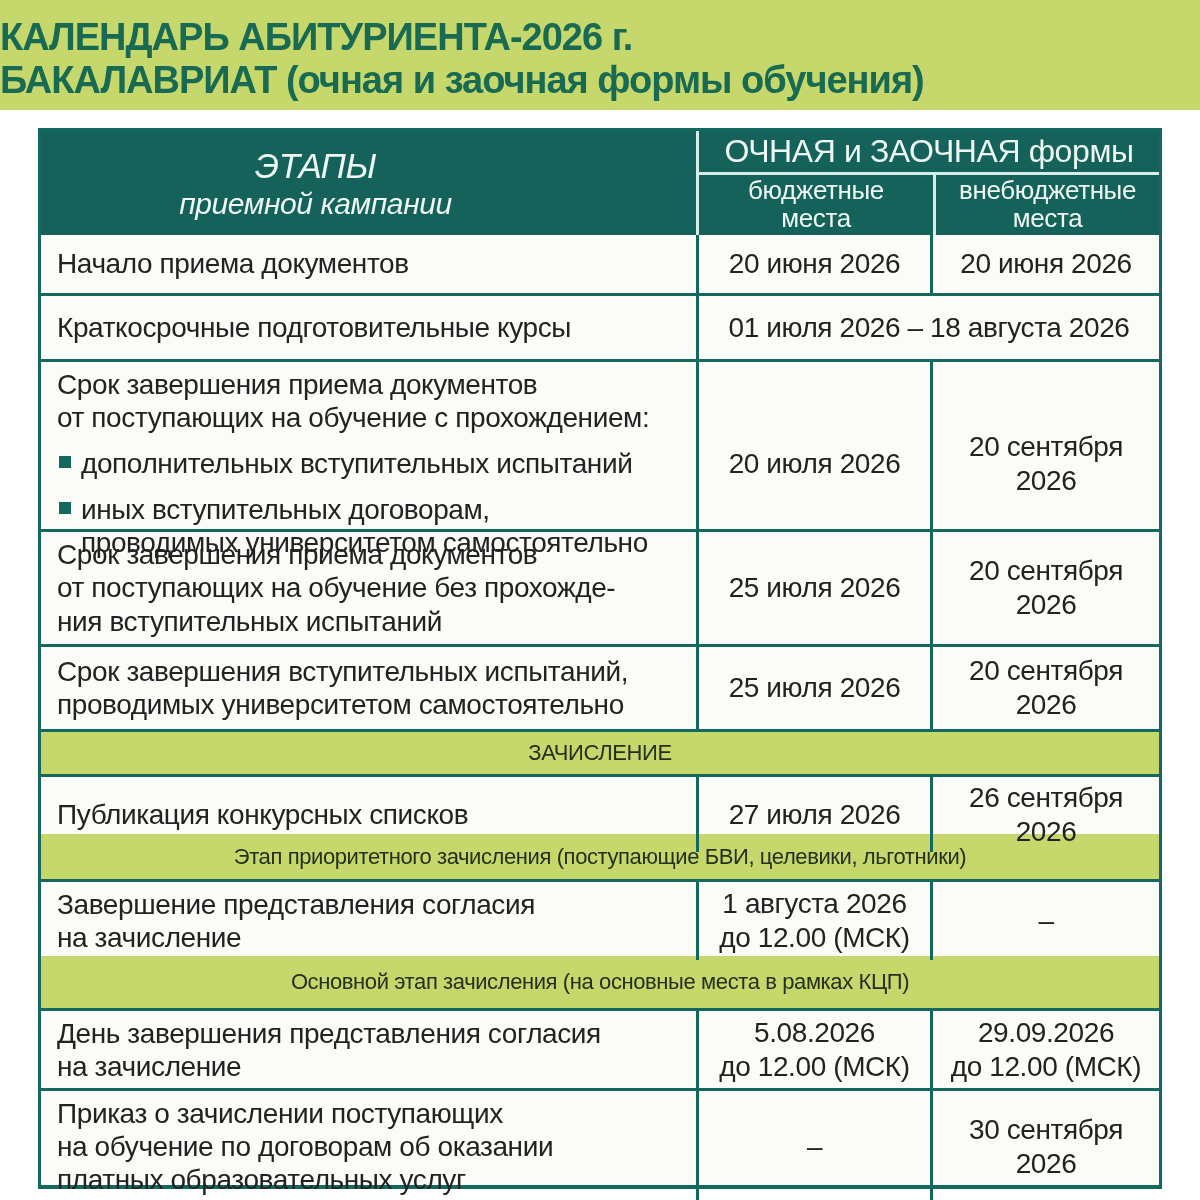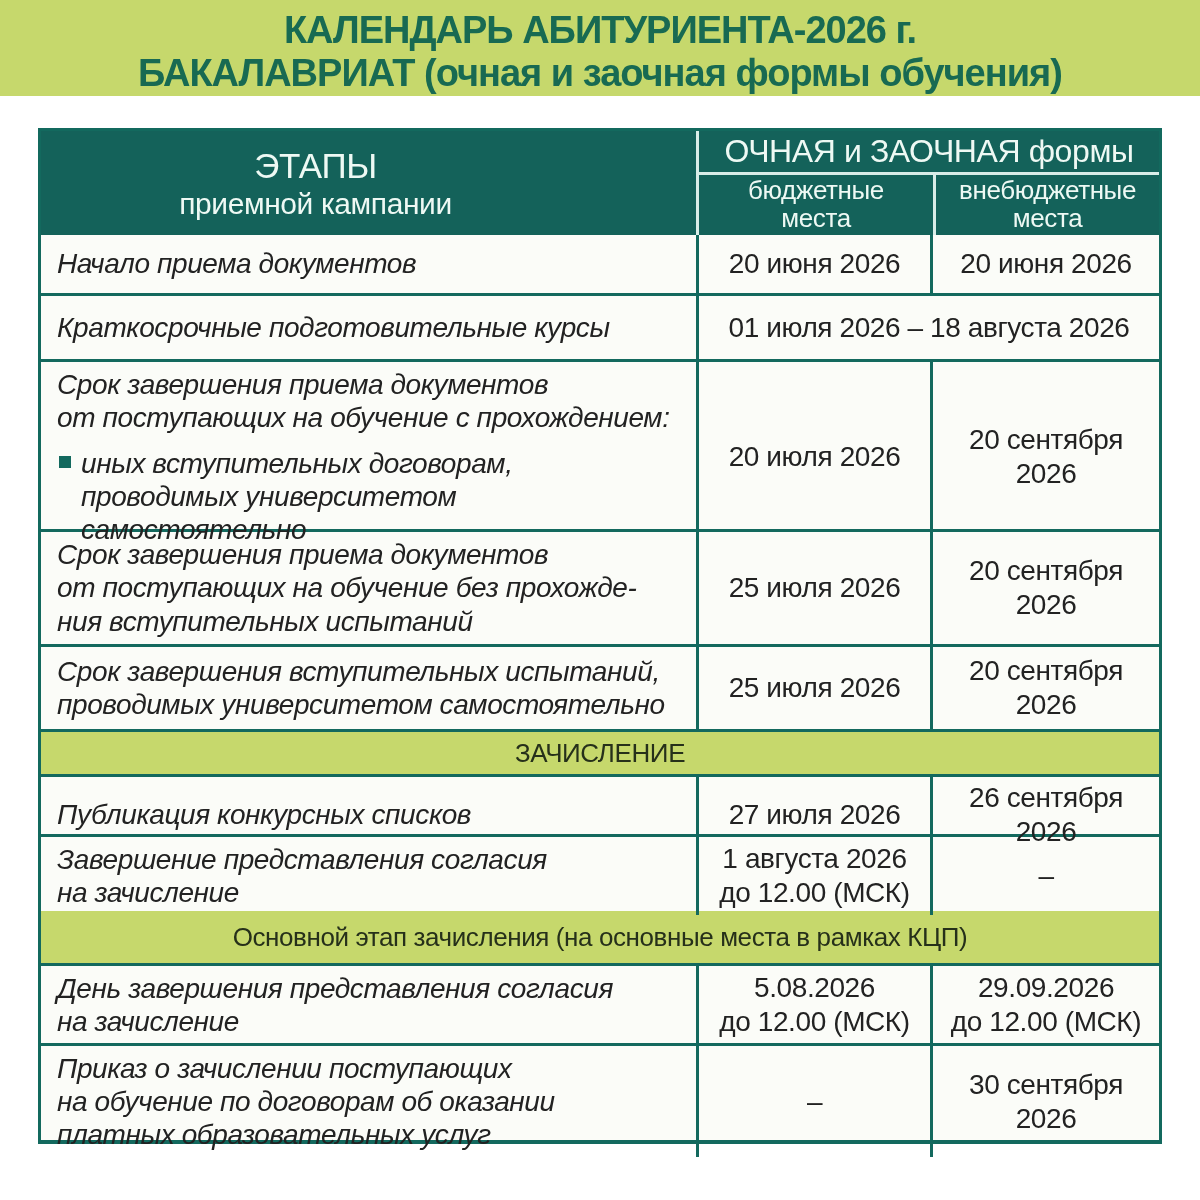--- a/index.html
+++ b/index.html
@@ -17,22 +17,22 @@
   body{
     font-family:"Liberation Sans","DejaVu Sans",sans-serif;
     background:#ffffff;
     color:var(--ink);
     letter-spacing:-0.4px;
   }
   .page{width:1200px;height:1200px;position:relative;background:#ffffff;overflow:hidden;}
 
   
   .top-band{
-    width:1200px;height:96px;background:var(--green);
-    display:flex;flex-direction:column;justify-content:center;align-items:center;
+    width:1200px;height:110px;background:var(--green);
+    display:flex;flex-direction:column;justify-content:center;align-items:flex-start;
     padding-top:8px;
   }
   .title-line{
     color:var(--teal-title);
     font-weight:bold;
     font-size:38px;
     line-height:1.13;
     letter-spacing:-1px;
     white-space:nowrap;
     text-align:center;
@@ -45,41 +45,41 @@
     border-bottom-width:4px;
     background:var(--cell-bg);
   }
   .grid-row{display:grid;grid-template-columns:655px 234px 229px;}
   .bt{border-top:3px solid var(--teal-border);}
 
   
   .thead{display:grid;grid-template-columns:655px 463px;background:var(--teal-dark);color:#eef9f4;}
   .th-stage{
     height:104px;display:flex;flex-direction:column;justify-content:center;align-items:center;
-    padding-right:106px;text-align:center;
+    padding-right:106px;text-align:center;font-style:italic;
   }
   .th-stage .big{font-size:35px;line-height:1.15;}
   .th-stage .small{font-size:30px;line-height:1.1;}
   .th-right{border-left:3px solid var(--hdr-divider);display:flex;flex-direction:column;}
   .th-group{
     height:44px;display:flex;align-items:center;justify-content:center;
     font-size:32px;border-bottom:3px solid var(--hdr-divider);
   }
   .th-sub{display:grid;grid-template-columns:234px 226px;height:60px;}
   .th-sub-cell{
     display:flex;align-items:center;justify-content:center;text-align:center;
     font-size:26px;line-height:1.06;white-space:pre-line;
   }
   .th-sub-cell + .th-sub-cell{border-left:3px solid var(--hdr-divider);}
 
   
   .cell{display:flex;flex-direction:column;justify-content:center;}
   .label-cell{
     padding:6px 10px 6px 16px;
-    font-size:28px;line-height:1.18;white-space:pre-line;font-style:italic;
+    font-size:28px;line-height:1.18;white-space:pre-line;
   }
   .date-cell{
     text-align:center;align-items:center;
     font-size:28px;line-height:1.2;white-space:pre-line;
     border-left:3px solid var(--teal-border);
     padding:4px 4px;
   }
 
   .r1{height:58px;}
   .r2{height:66px;}
@@ -89,21 +89,21 @@
   .r6{height:60px;}
   .r7{height:77px;}
   .r8{height:80px;}
   .r9{height:97px;}
 
   
   .section-band{
     background:var(--green);
     display:flex;align-items:center;justify-content:center;
     color:var(--band-ink);
-    font-size:26px;
+    font-size:22px;
     text-align:center;
   }
   .band1{height:45px;}
   .band2{height:45px;}
   .band3{height:52px;}
 
   
   .intro{white-space:pre-line;}
   .bullet-item{display:flex;align-items:flex-start;margin-top:13px;}
   .bullet-sq{
@@ -150,20 +150,24 @@
       <div class="cell label-cell">Краткосрочные подготовительные курсы</div>
       <div class="cell date-cell">01 июля 2026 – 18 августа 2026</div>
     </div>
 
     <div class="grid-row r3 bt">
       <div class="cell label-cell">
         <div class="intro">Срок завершения приема документов
 от поступающих на обучение с прохождением:</div>
         <div class="bullet-item">
           <span class="bullet-sq"></span>
+          <span class="bullet-text">дополнительных вступительных испытаний</span>
+        </div>
+        <div class="bullet-item">
+          <span class="bullet-sq"></span>
           <span class="bullet-text">иных вступительных договорам,
 проводимых университетом самостоятельно</span>
         </div>
       </div>
       <div class="cell date-cell">20 июля 2026</div>
       <div class="cell date-cell">20 сентября
 2026</div>
     </div>
 
     <div class="grid-row r4 bt">
@@ -185,20 +189,21 @@
 
     <div class="section-band band1 bt">ЗАЧИСЛЕНИЕ</div>
 
     <div class="grid-row r6 bt">
       <div class="cell label-cell">Публикация конкурсных списков</div>
       <div class="cell date-cell">27 июля 2026</div>
       <div class="cell date-cell">26 сентября
 2026</div>
     </div>
 
+    <div class="section-band band2">Этап приоритетного зачисления (поступающие БВИ, целевики, льготники)</div>
 
     <div class="grid-row r7 bt">
       <div class="cell label-cell">Завершение представления согласия
 на зачисление</div>
       <div class="cell date-cell">1 августа 2026
 до 12.00 (МСК)</div>
       <div class="cell date-cell">–</div>
     </div>
 
     <div class="section-band band3">Основной этап зачисления (на основные места в рамках КЦП)</div>

